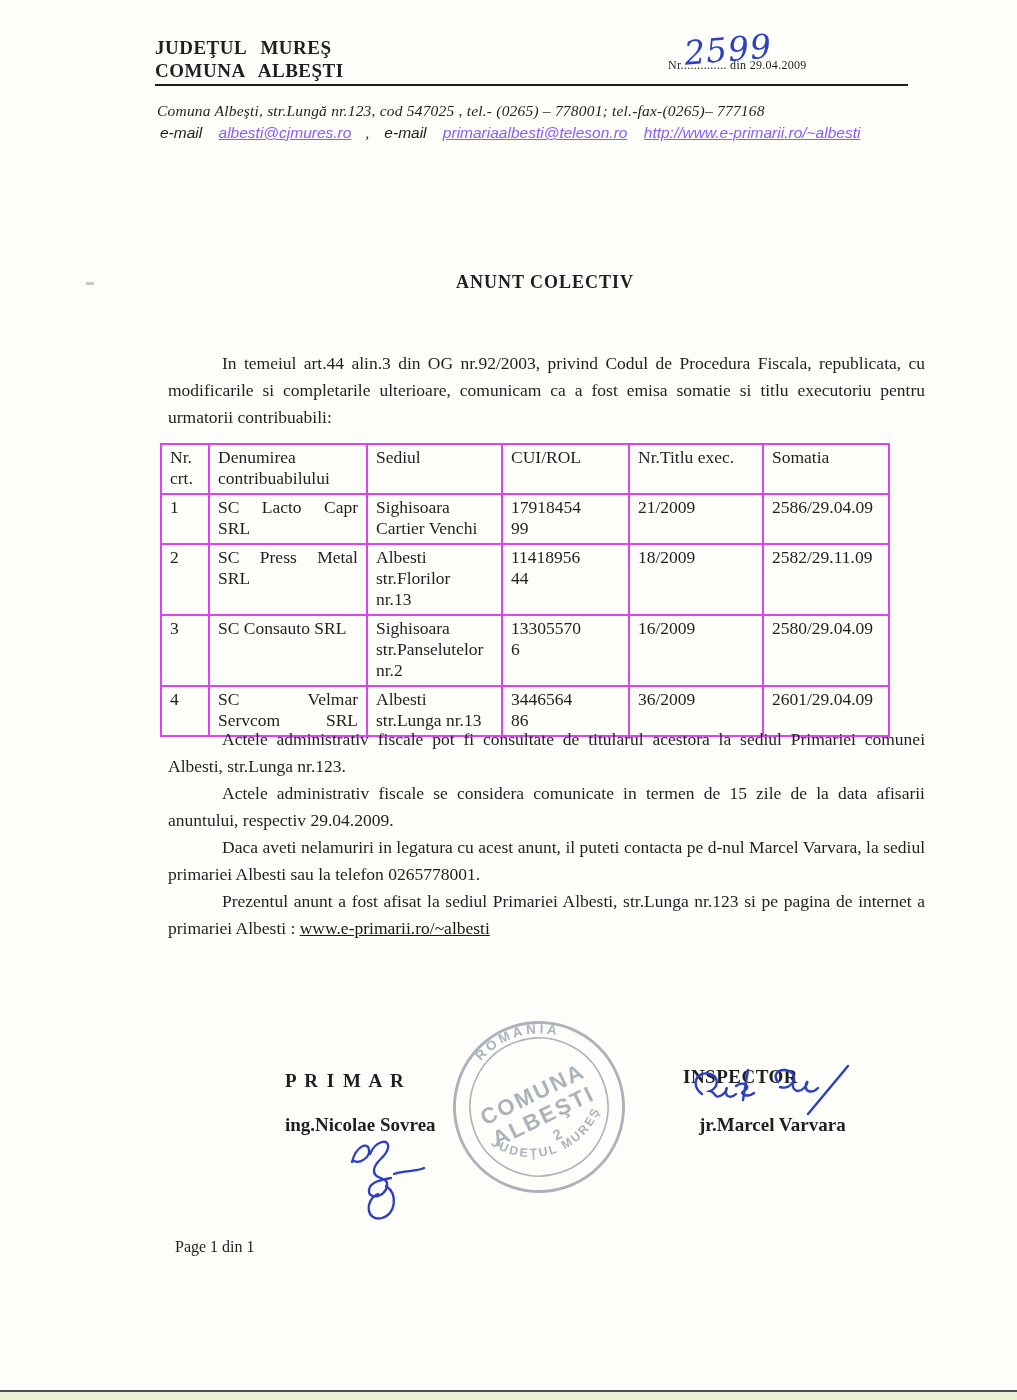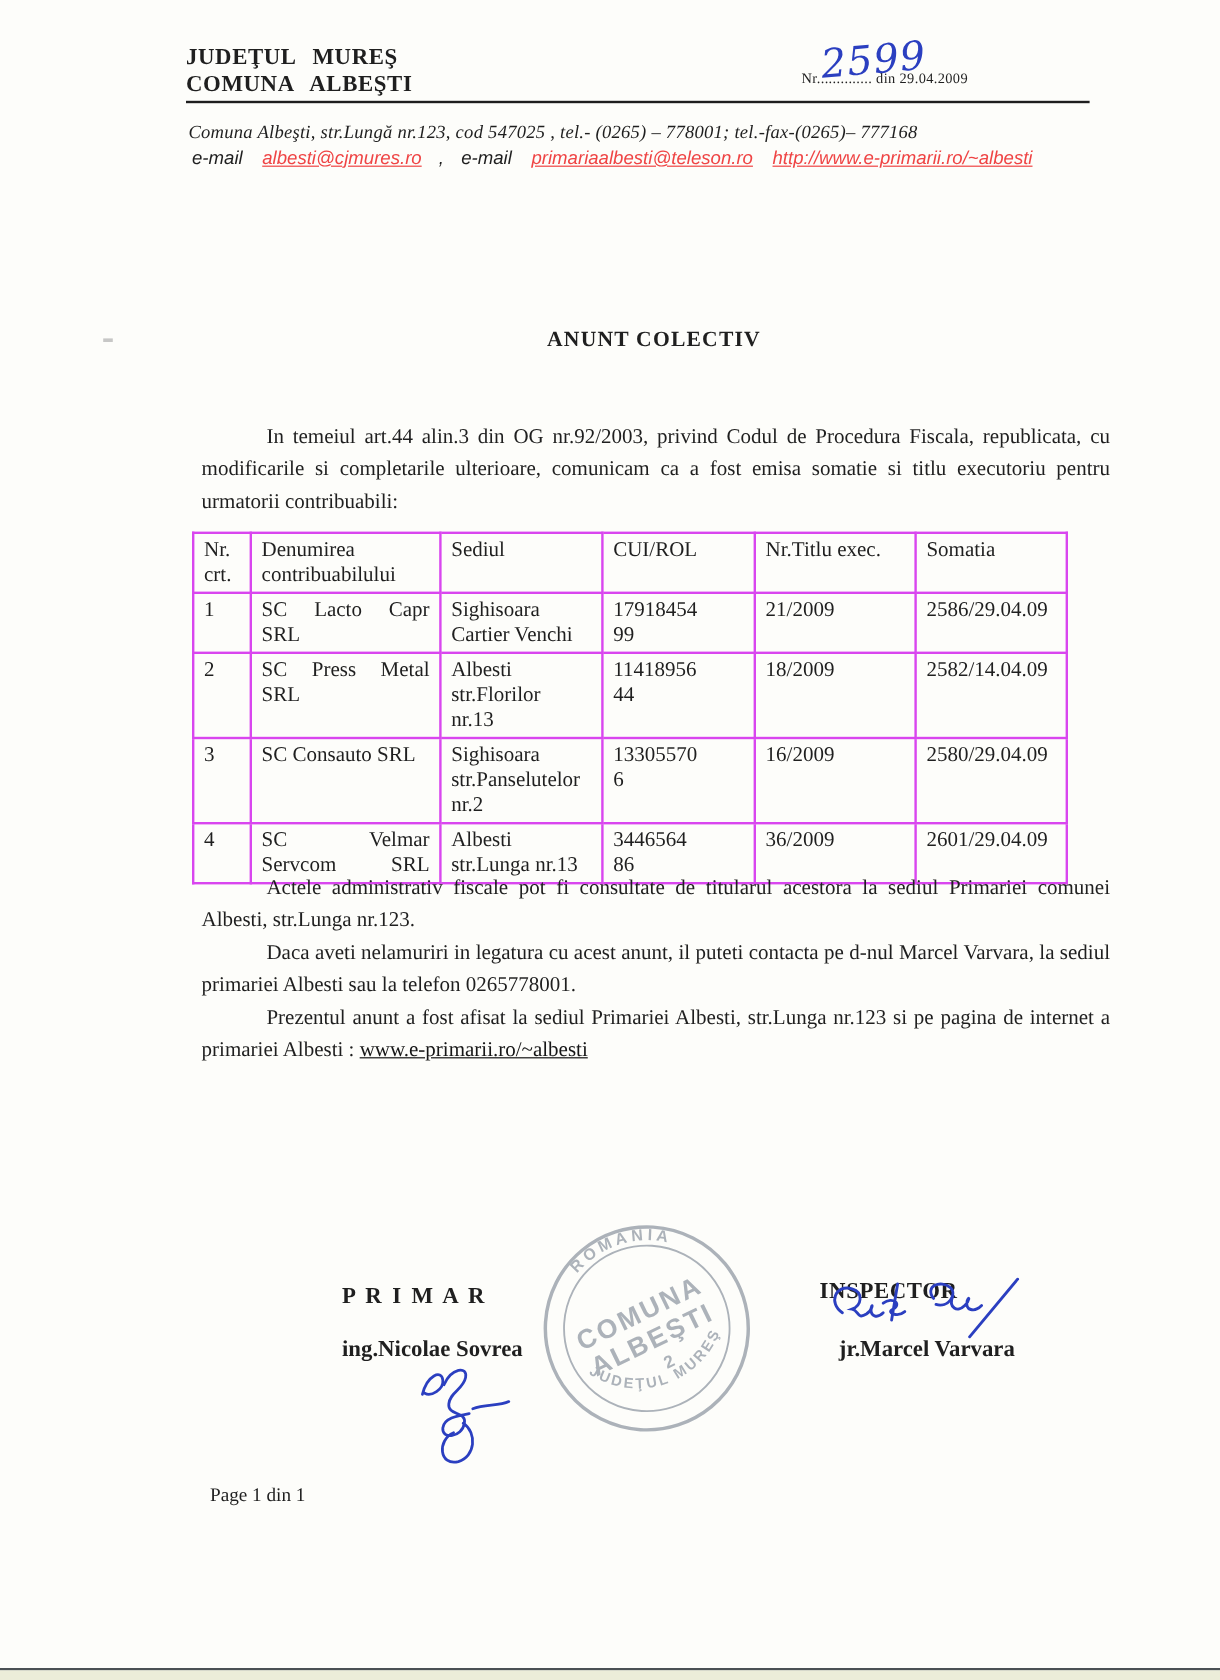--- a/index.html
+++ b/index.html
@@ -16,21 +16,21 @@
 
   
   .hdr-left { left:155px; top:36px; font-weight:bold; font-size:19px; line-height:23px; word-spacing:9px; letter-spacing:0.5px; }
   .hdr-rule { left:155px; top:84px; width:753px; height:2px; background:#1e1e1e; }
   .nr-line  { left:668px; top:58px; font-size:12px; letter-spacing:0.3px; }
   .hand-nr  { left:684px; top:30px; font-size:33px; font-style:italic; font-family:"DejaVu Serif",serif;
               color:#2b3fc0; transform:rotate(-5deg); letter-spacing:1px; }
   .addr1 { left:157px; top:102px; font-style:italic; font-size:15.5px; letter-spacing:0.2px;text-align:right; }
   .addr2 { left:160px; top:124px; font-style:italic; font-size:15.5px;
            font-family:"Liberation Sans","DejaVu Sans",sans-serif; }
-  .addr2 a { color:#ef4444; }
+  .addr2 a { color:#8b5cf6; }
   .addr2 .sep { margin:0 10px; }
   .addr2 .gap { margin-left:12px; }
   .dash-artifact { left:86px; top:282px; width:8px; height:3px; background:#9a9a9a; opacity:.55; }
 
   
   .doc-title { left:165px; top:272px; width:760px; text-align:center;
                font-weight:bold; font-size:18px; letter-spacing:1px; }
   .intro { left:168px; top:350px; width:757px; font-size:17.5px; line-height:27px;
            text-align:justify; text-indent:54px; }
 
@@ -125,21 +125,21 @@
     <tr>
       <td>2</td>
       <td class="jl">SC Press Metal
 SRL</td>
       <td>Albesti
 str.Florilor
 nr.13</td>
       <td>11418956
 44</td>
       <td>18/2009</td>
-      <td>2582/14.04.09</td>
+      <td>2582/29.11.09</td>
     </tr>
     <tr>
       <td>3</td>
       <td>SC Consauto SRL</td>
       <td>Sighisoara
 str.Panselutelor
 nr.2</td>
       <td>13305570
 6</td>
       <td>16/2009</td>
@@ -154,20 +154,21 @@
       <td>3446564
 86</td>
       <td>36/2009</td>
       <td>2601/29.04.09</td>
     </tr>
   </tbody>
 </table>
 
 <div class="abs paras">
   <p>Actele administrativ fiscale pot fi consultate de titularul acestora la sediul Primariei comunei Albesti, str.Lunga nr.123.</p>
+  <p>Actele administrativ fiscale se considera comunicate in termen de 15 zile de la data afisarii anuntului, respectiv 29.04.2009.</p>
   <p>Daca aveti nelamuriri in legatura cu acest anunt, il puteti contacta pe d-nul Marcel Varvara, la sediul primariei Albesti sau la telefon 0265778001.</p>
   <p><span>Prezentul anunt a fost afisat la sediul Primariei Albesti, str.Lunga nr.123 si pe pagina de internet a primariei Albesti : </span><a href="#">www.e-primarii.ro/~albesti</a></p>
 </div>
 
 <div class="abs sig primar-role">P R I M A R</div>
 <div class="abs sig primar-name">ing.Nicolae Sovrea</div>
 <svg class="abs sig-svg" style="left:340px; top:1136px;" width="130" height="90" viewBox="0 0 130 90">
   <g fill="none" stroke="#2b3fc0" stroke-width="2.3" stroke-linecap="round">
     <path d="M12,26 C16,10 28,5 29,14 C30,22 19,28 14,25"></path>
     <path d="M30,18 C36,4 50,2 48,12 C46,22 35,24 34,34 C33,44 49,40 47,50 C45,62 28,64 29,54 C30,46 40,44 51,42"></path>

